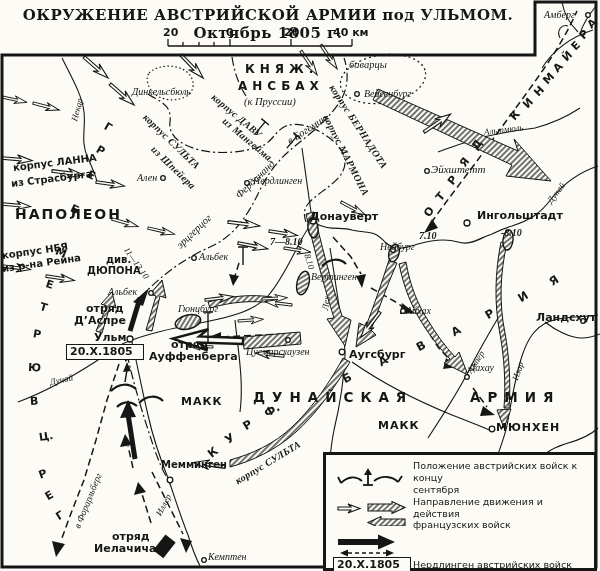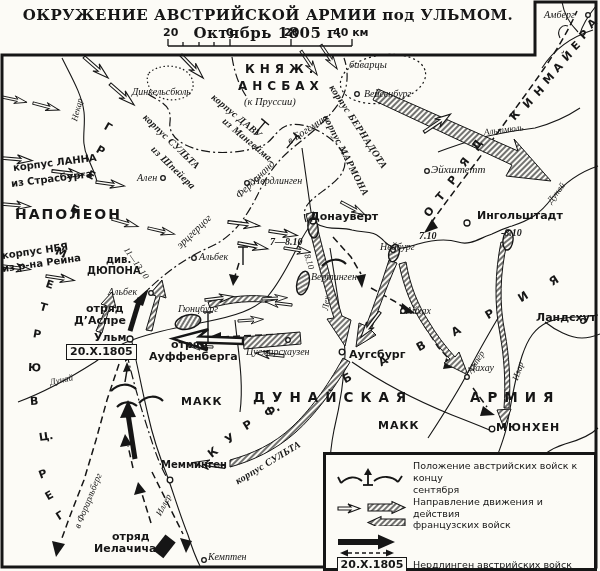--- a/index.html
+++ b/index.html
@@ -15,21 +15,21 @@
   .unit{font:bold 11px "DejaVu Sans",sans-serif;}
   .caps{font:bold 11px "DejaVu Sans",sans-serif;letter-spacing:1px;}
   .caps-lg{font:bold 14px "DejaVu Sans",sans-serif;letter-spacing:2px;}
   .region{font:bold 12px "DejaVu Sans",sans-serif;letter-spacing:5px;}
   .region-xl{font:bold 13.5px "DejaVu Sans",sans-serif;letter-spacing:7px;}
   .note{font:italic 10.5px "Liberation Serif",serif;}
   .note-sm{font:italic 9.5px "Liberation Serif",serif;}
   .river{font:italic 9px "Liberation Serif",serif;}
   .date{font:italic bold 10px "Liberation Serif",serif;}
   .date-sm{font:italic 9px "Liberation Serif",serif;}
-  .boxed{font:bold 11px "DejaVu Sans",sans-serif;border:1.6px solid #161616;padding:0 3px 1px 3px;background:#fcfbf6;}
+  .boxed{font:bold 11px "DejaVu Sans",sans-serif;border:1.6px solid #161616;padding:0 10px 1px 3px;background:#fcfbf6;}
   .letter{font:bold 11px "DejaVu Sans",sans-serif;}
   .letter-lg{font:bold 11.5px "DejaVu Sans",sans-serif;}
   #title-block{position:absolute;left:6px;top:6px;width:524px;text-align:center;
     font:bold 15px "DejaVu Serif",serif;letter-spacing:.5px;}
   .scale-num{position:absolute;font:bold 11px "DejaVu Sans",sans-serif;}
   #legend{position:absolute;left:323px;top:452px;width:274px;height:119px;box-sizing:border-box;
     border:3px solid #161616;background:#fcfbf6;padding:5px 4px 3px 5px;
     display:flex;flex-direction:column;justify-content:space-between;}
   .lrow{display:flex;align-items:center;}
   .lsym{flex:0 0 82px;display:flex;justify-content:center;align-items:center;}

